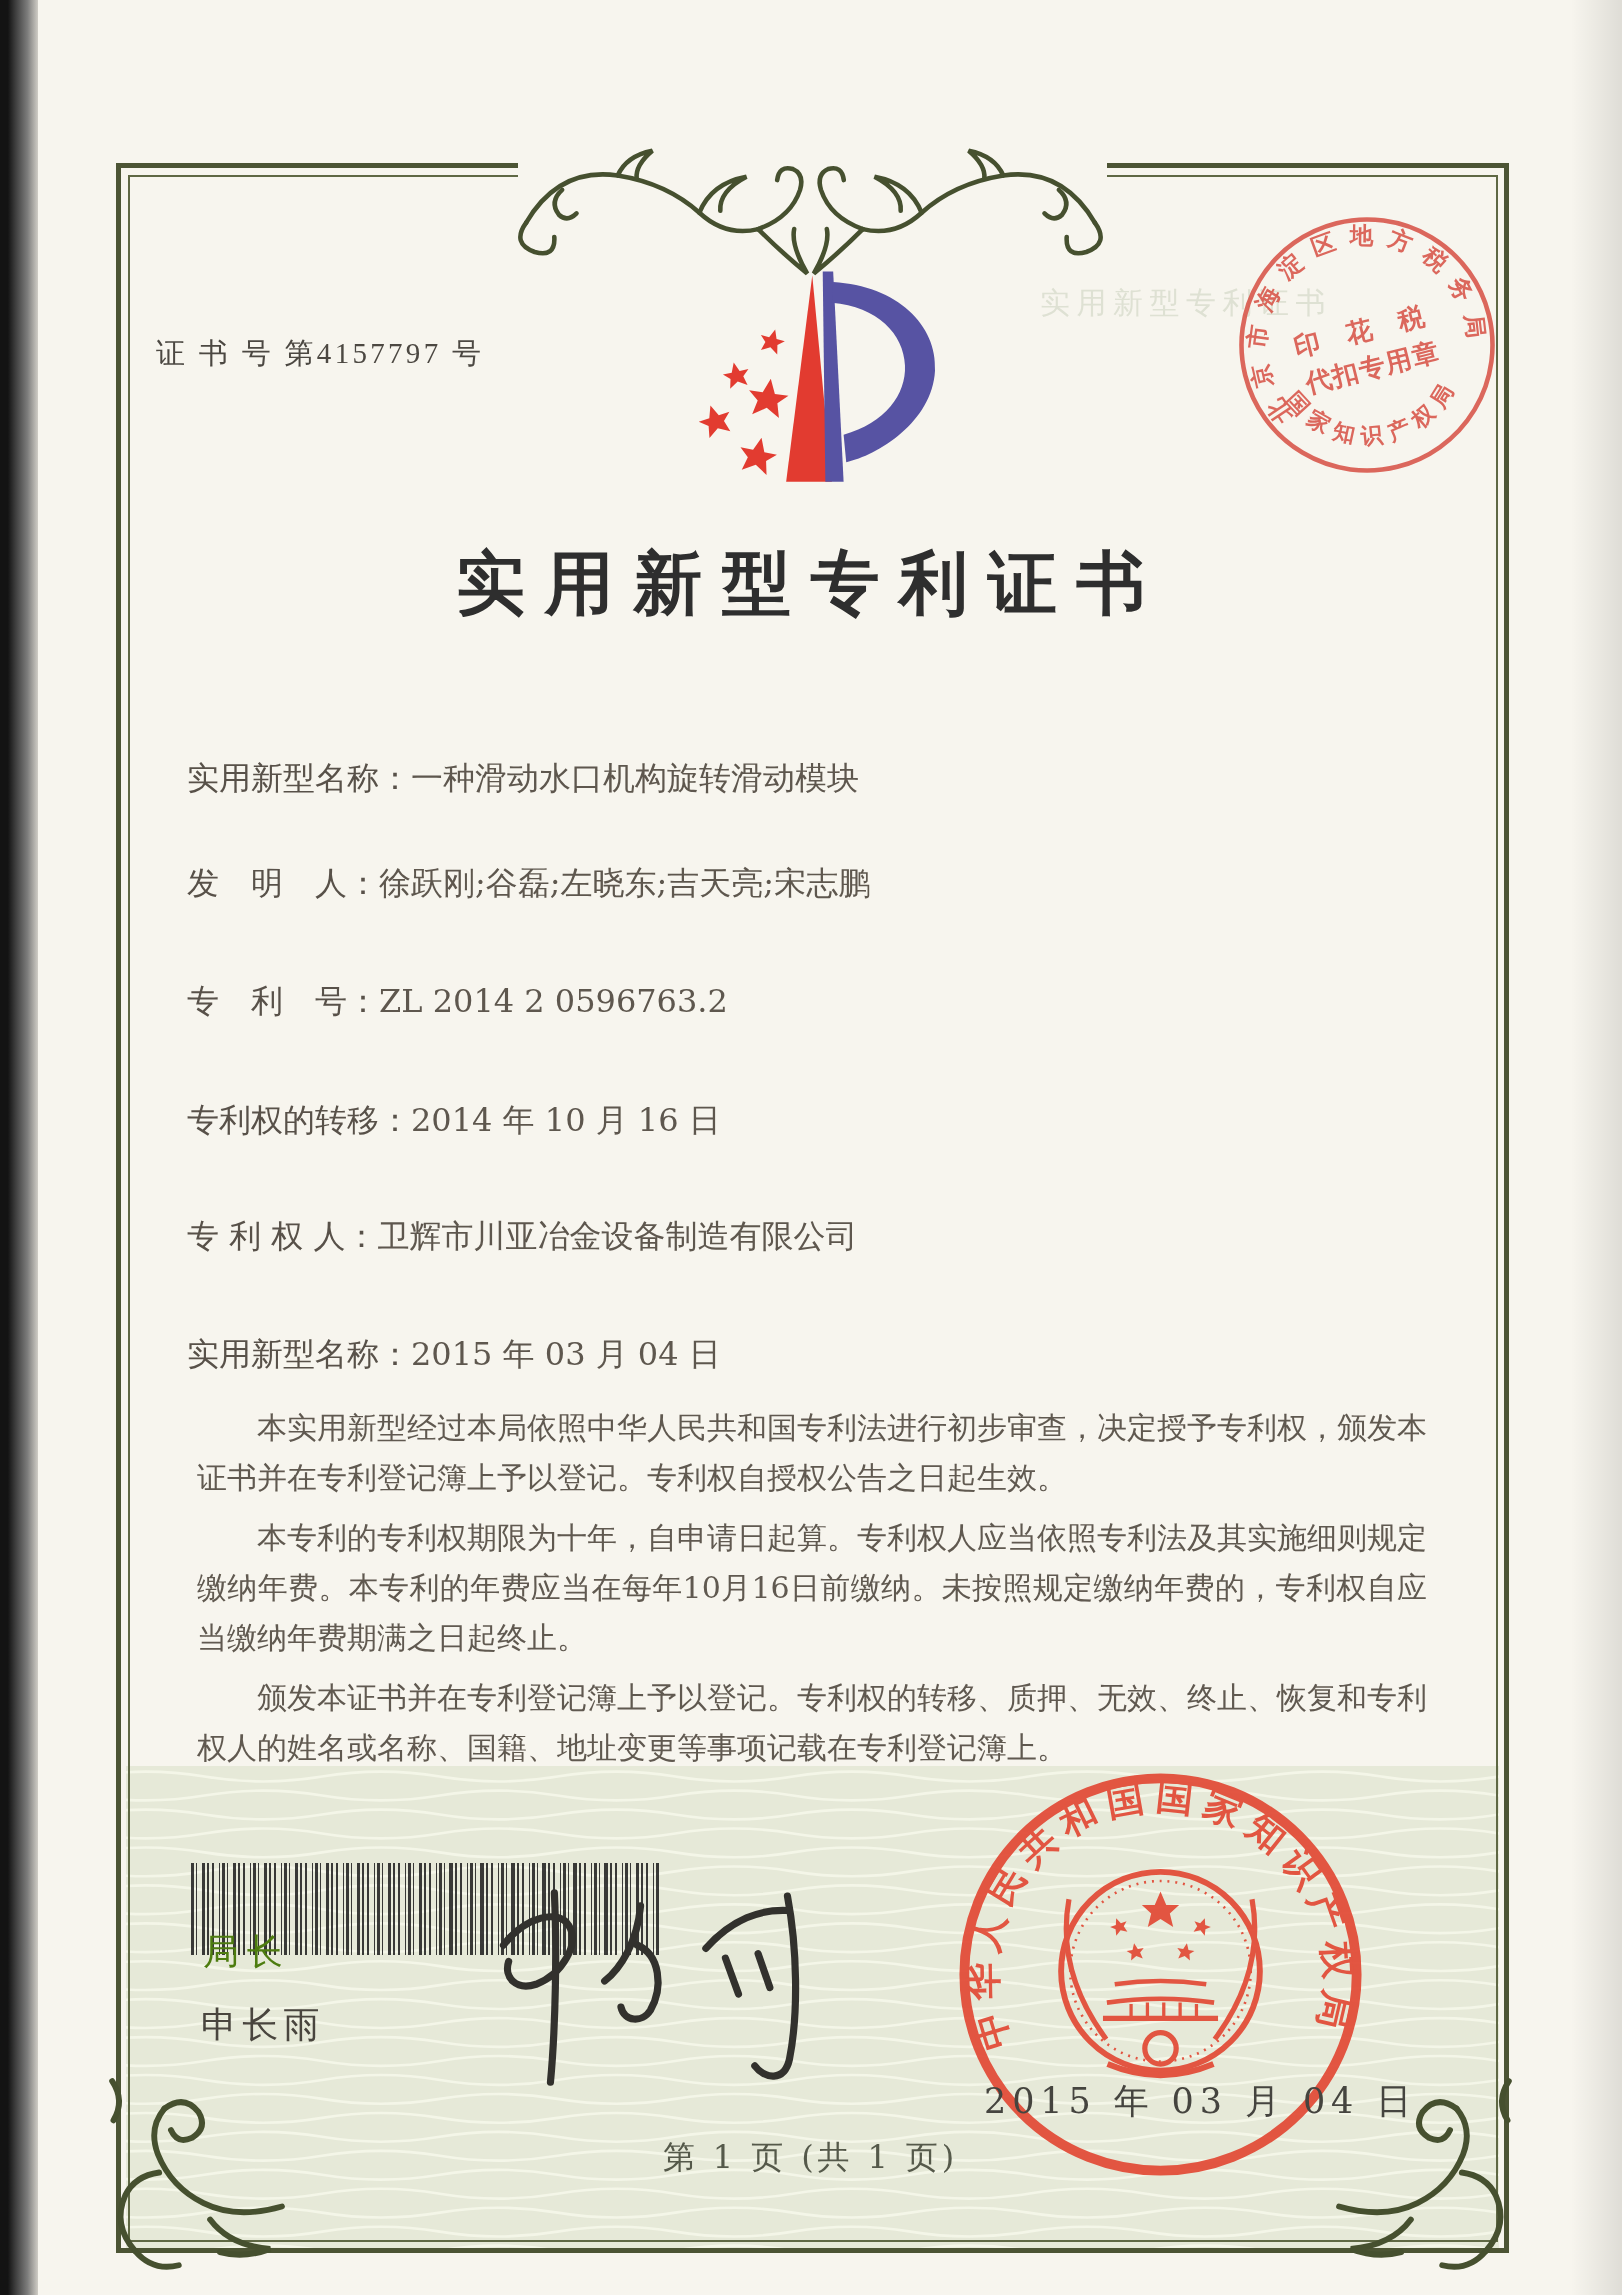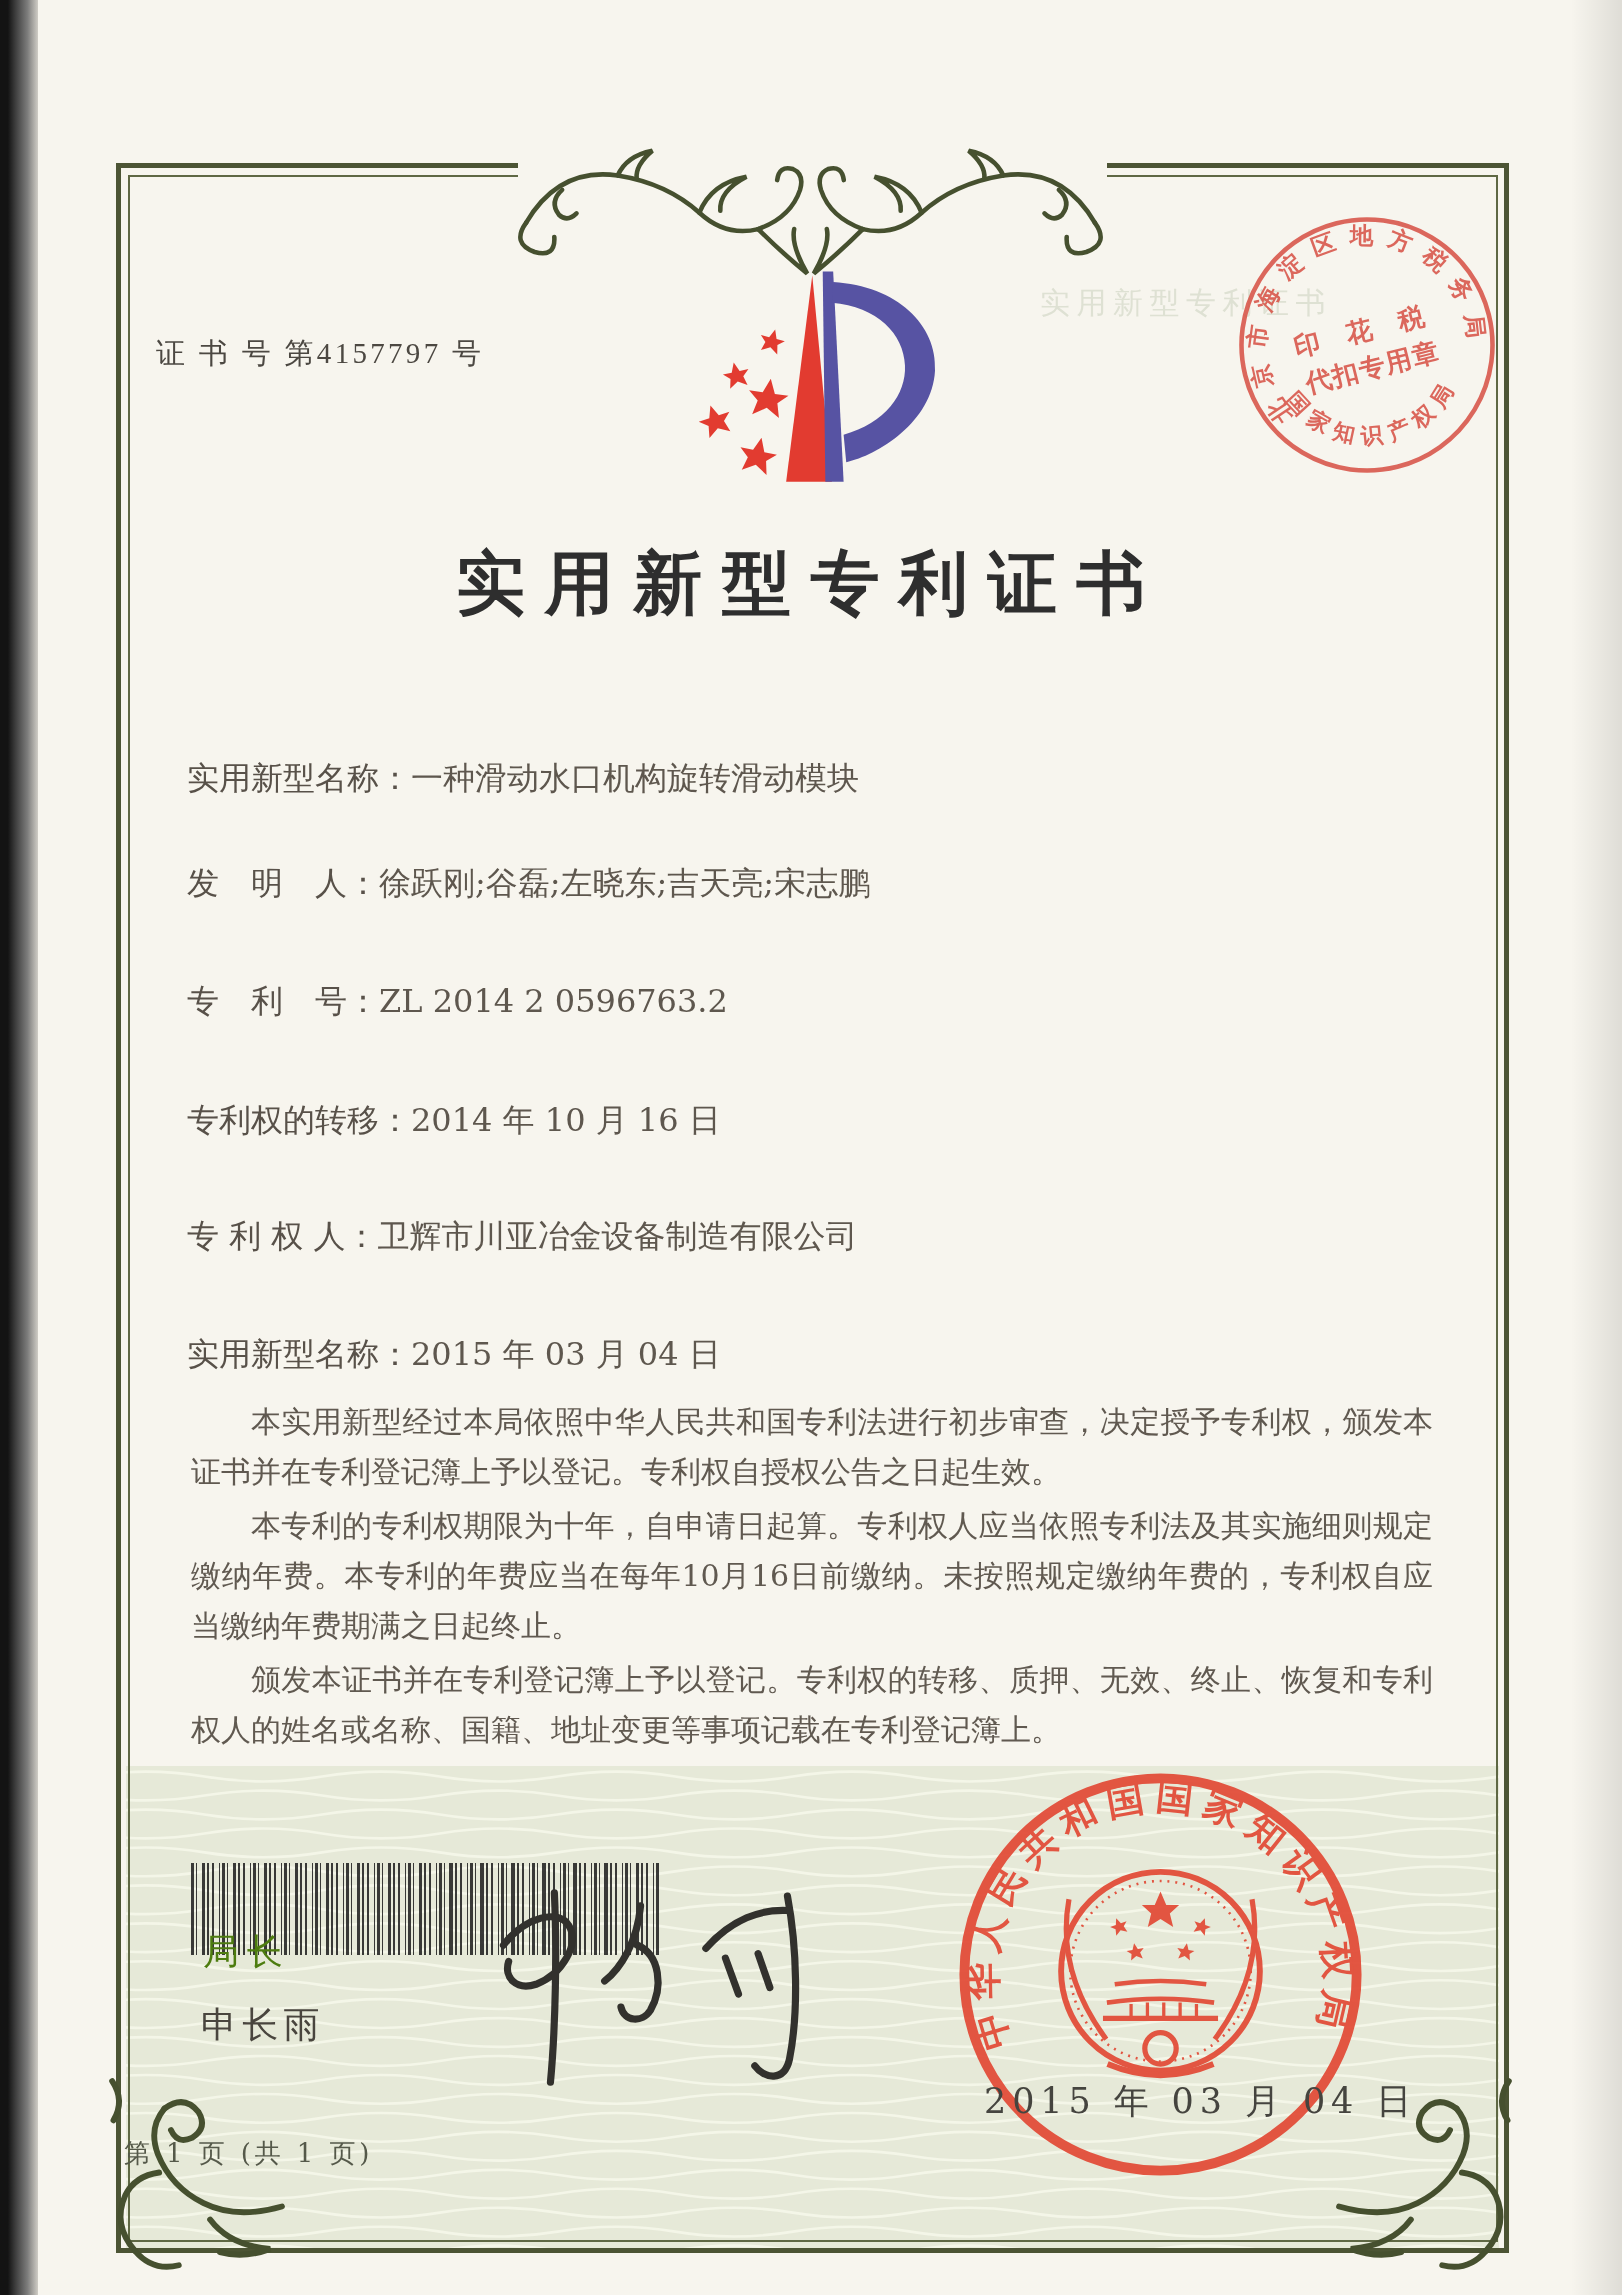--- a/index.html
+++ b/index.html
@@ -23,40 +23,40 @@
   .ornament path{fill:none;stroke:#46502f;stroke-linecap:round;}
   
   .cert-no{position:absolute;left:156px;top:334px;font-size:29px;color:#4c4842;letter-spacing:3.3px;z-index:5;font-family:Liberation Serif, serif;}
   .doc-title{position:absolute;left:124px;top:538px;width:1373px;text-align:center;font-size:69px;
     font-weight:700;color:#2e2e2e;letter-spacing:19.6px;z-index:5;}
   .bleed{position:absolute;left:1040px;top:283px;font-size:30px;letter-spacing:6.5px;
     color:rgba(125,145,105,.20);z-index:4;}
   .field-row{position:absolute;left:187px;width:1275px;font-size:32px;color:#585149;z-index:5;white-space:nowrap;}
   .fvalue{color:#5e574e;}
   .paras{position:absolute;left:187px;top:1393px;width:1250px;z-index:5;}
-  .paras p{margin:4px;text-indent:2em;font-size:30px;line-height:50px;color:#605950;text-align:justify;}
+  .paras p{margin:10px;text-indent:2em;font-size:30px;line-height:50px;color:#605950;text-align:justify;}
   .barcode{position:absolute;left:191px;top:1863px;width:470px;height:92px;z-index:5;opacity:.86;
     background:repeating-linear-gradient(90deg,
       #1c1c1c 0 2.6px,transparent 2.6px 4.6px,
       #1c1c1c 4.6px 5.9px,transparent 5.9px 10.5px,
       #1c1c1c 10.5px 14.4px,transparent 14.4px 16.3px,
       #1c1c1c 16.3px 17.7px,transparent 17.7px 21px,
       #1c1c1c 21px 23px,transparent 23px 28px,
       #1c1c1c 28px 29px,transparent 29px 31px);}
   .sig-role{position:absolute;left:203px;top:1928px;font-size:36px;color:#4d7c0f;letter-spacing:7.8px;z-index:5;}
   .sig-name{position:absolute;left:201px;top:2001px;font-size:36px;color:#49453e;letter-spacing:5.2px;z-index:5;text-align:center;}
   .autograph{position:absolute;left:405px;top:1870px;z-index:5;}
   .autograph path{fill:none;stroke:#32312d;stroke-width:11;stroke-linecap:round;}
   .tax-stamp{position:absolute;left:1233px;top:211px;z-index:6;opacity:.88;}
   .tax-stamp text{fill:#d85448;font-family:"DejaVu Serif","Liberation Serif",serif;font-weight:700;}
   .agency-seal{position:absolute;left:948px;top:1762px;z-index:6;opacity:.93;}
   .agency-seal text{fill:#e24a36;font-family:"DejaVu Serif","Liberation Serif",serif;font-weight:700;}
   .agency-seal .em{stroke:#e24a36;fill:none;}
   .seal-date{position:absolute;left:984px;top:2078px;font-size:35px;color:#45443f;letter-spacing:5.9px;z-index:7;}
-  .footer{position:absolute;left:124px;top:2136px;width:1373px;font-size:26px;
+  .footer{position:absolute;left:124px;top:2136px;width:1373px;text-align:center;font-size:32px;
     color:#55594a;letter-spacing:3.9px;z-index:5;}
   .logo{position:absolute;left:680px;top:265px;z-index:5;}
 </style>
 </head>
 <body>
 
 <div class="page">
 
   <svg width="0" height="0" style="position:absolute">
     <defs>

